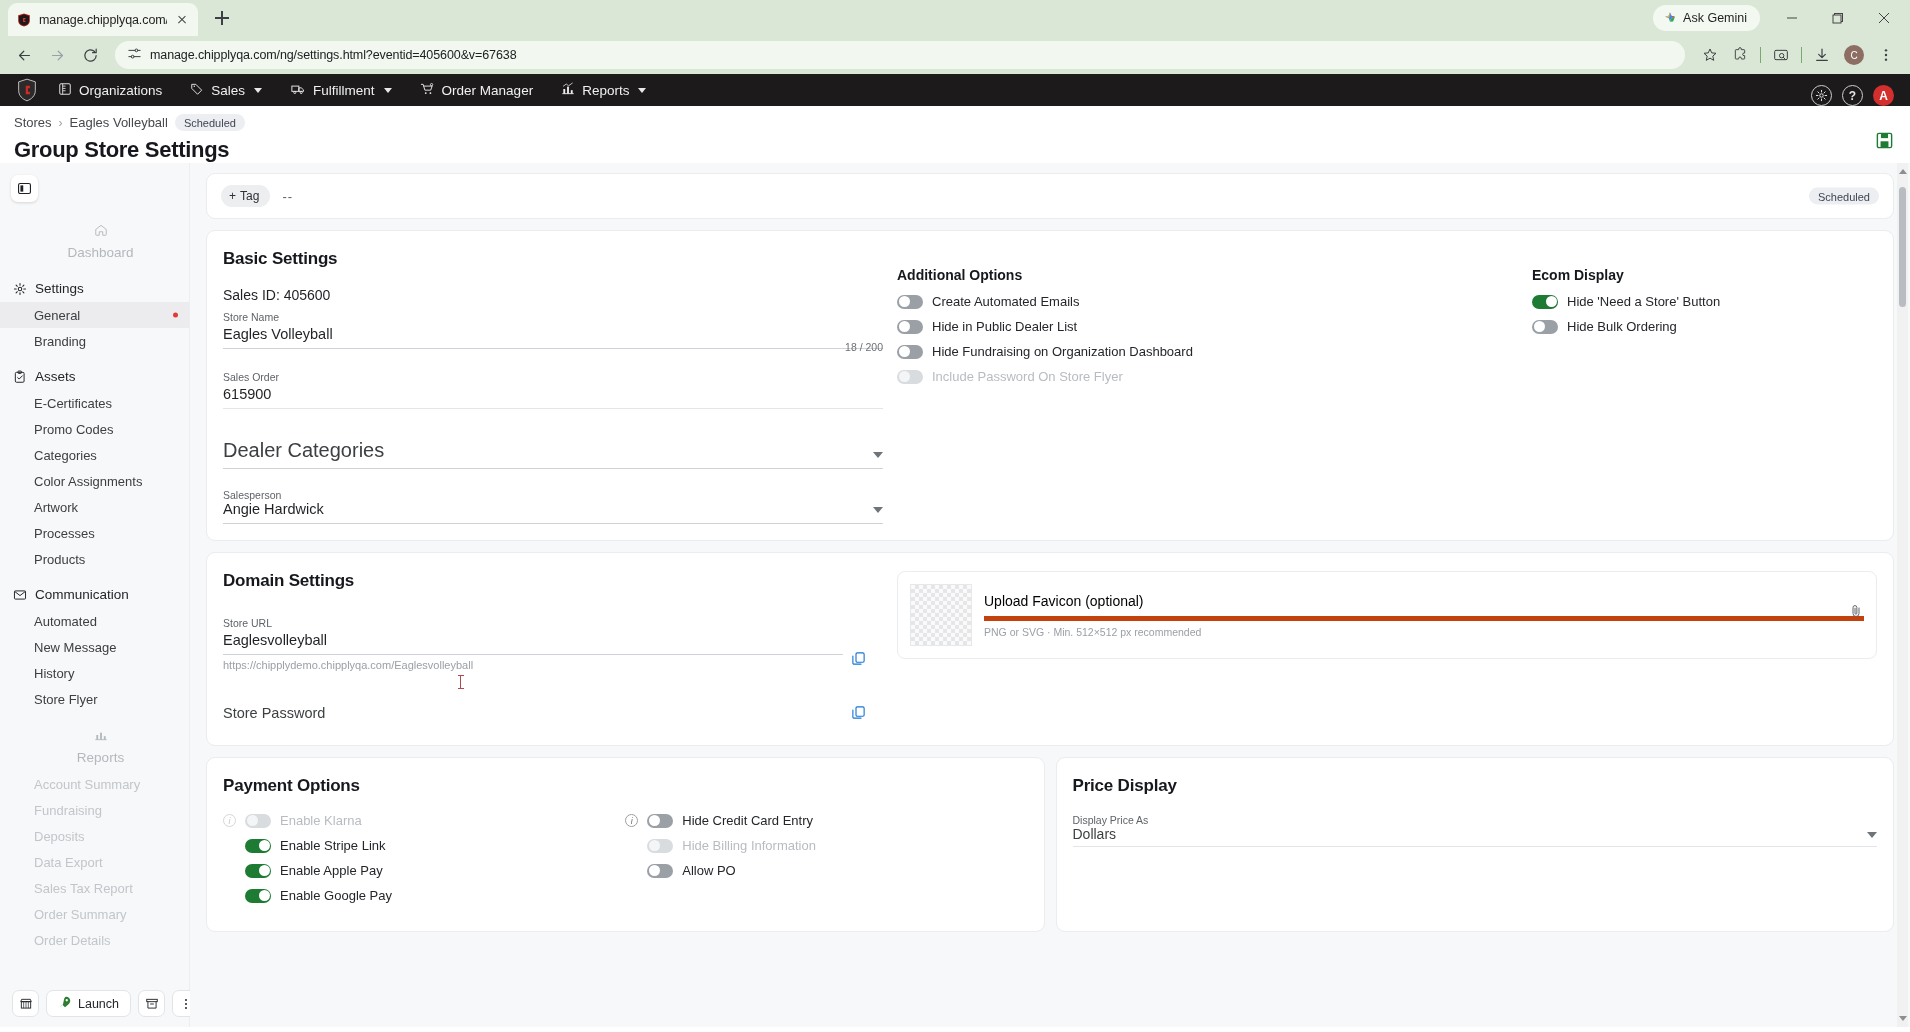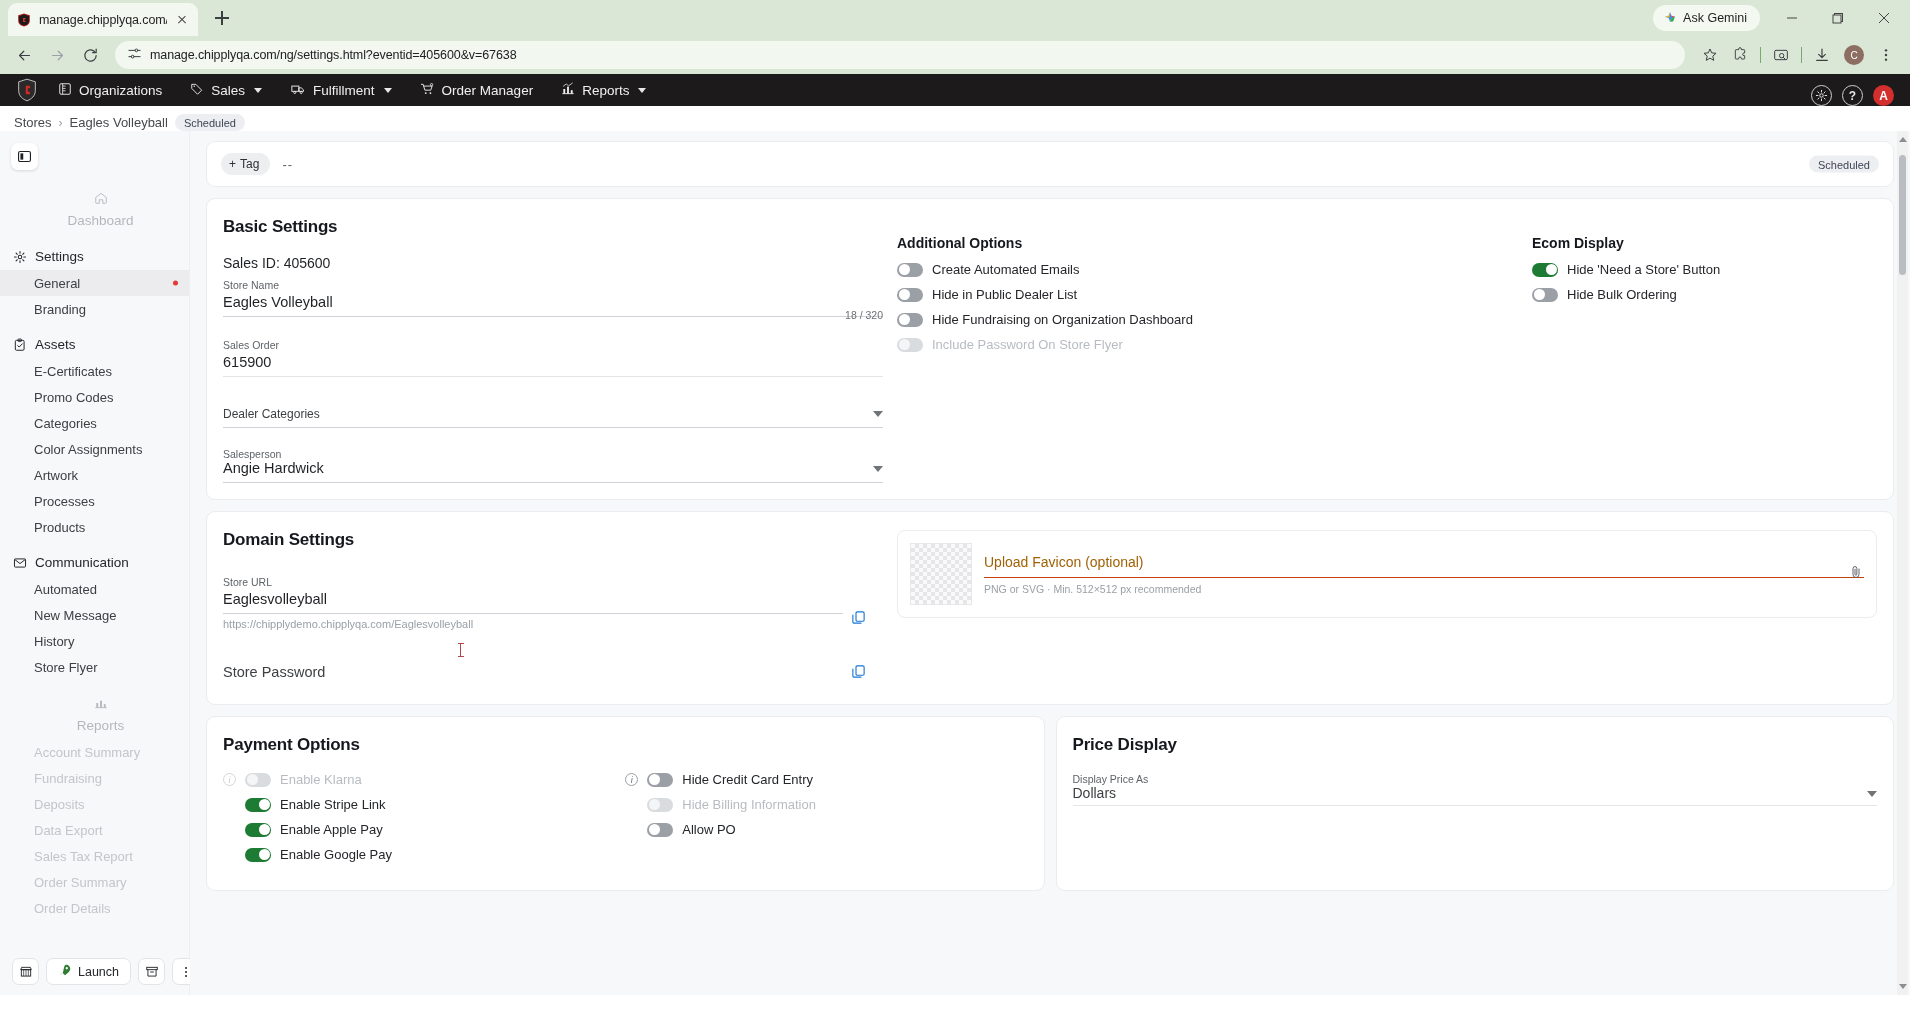--- a/index.html
+++ b/index.html
@@ -195,21 +195,21 @@
   .info-i.dim { border-color:#d4d7da; color:#c6c9cc; }
   .favicon-box {
     width:62px;height:62px;flex:0 0 62px;
     background-image:
       linear-gradient(45deg,#e4e6e8 25%,transparent 25%,transparent 75%,#e4e6e8 75%),
       linear-gradient(45deg,#e4e6e8 25%,transparent 25%,transparent 75%,#e4e6e8 75%);
     background-size:8px 8px; background-position:0 0,4px 4px; background-color:#fafafa;
     border:1px solid #e6e8ea;
   }
   .upload-field { flex:1; padding-left:12px; position:relative; }
-  .upload-label { font-size:14px; color:#a16207; padding-bottom:7px; border-bottom:1px solid #c2410c; }
+  .upload-label { font-size:14px; color:#000000; padding-bottom:7px; border-bottom:5px solid #c2410c; }
   .upload-hint { font-size:10.5px; color:#9aa0a6; margin-top:5px; }
   .clip { position:absolute; right:0; top:10px; }
 
   
   .bottom-row { display:flex; gap:11px; }
   .card-half { flex:1; background:#fff;border:1px solid #eaecef;border-radius:9px;padding:18px 16px; }
   .pay-grid { display:flex; margin-top: 17px; }
   .pay-col { flex:1; }
   .sel-line {
     display:flex; align-items:flex-end; justify-content:space-between;
@@ -410,20 +410,21 @@
   </div>
 </div>
 
 <div class="page-top">
   <div class="breadcrumb">
     <span>Stores</span>
     <span class="bc-sep">›</span>
     <span>Eagles Volleyball</span>
     <span class="badge-sched">Scheduled</span>
   </div>
+  <div class="page-title">Group Store Settings</div>
   <div class="save-btn">
     <svg width="19" height="19" viewBox="0 0 24 24">
         <rect x="3" y="3" width="18" height="18" rx="2" fill="none" stroke="#1e7b34" stroke-width="1.8"></rect>
         <rect x="7.5" y="3" width="9" height="6" fill="#1e7b34"></rect>
         <rect x="7" y="13" width="10" height="8" fill="#1e7b34"></rect>
       </svg>
   </div>
 </div>
 
 <div class="body-wrap">
@@ -560,31 +561,31 @@
 
     <div class="card">
       <div class="basic-grid">
         <div class="col-left">
           <div class="sec-title">Basic Settings</div>
           <div class="sales-id">Sales ID: 405600</div>
 
           <div class="fld">
             <div class="fld-label">Store Name</div>
             <div class="fld-input">Eagles Volleyball</div>
-            <div class="fld-counter">18 / 320</div>
+            <div class="fld-counter">18 / 200</div>
           </div>
 
           <div class="fld" style="margin-top:22px;">
             <div class="fld-label">Sales Order</div>
             <div class="fld-input lite">615900</div>
           </div>
 
           <div class="fld" style="margin-top:30px;">
             <div class="fld-select">
-              <span style="font-size:12px;color:#3d4043;text-align:right;">Dealer Categories</span>
+              <span style="font-size:20px;color:#3d4043;text-align:right;">Dealer Categories</span>
               <span class="sel-caret"></span>
             </div>
           </div>
 
           <div class="fld" style="margin-top:20px;">
             <div class="fld-label">Salesperson</div>
             <div class="fld-select">
               <span style="font-size:14.5px;color:#1f2125;">Angie Hardwick</span>
               <span class="sel-caret"></span>
             </div>

